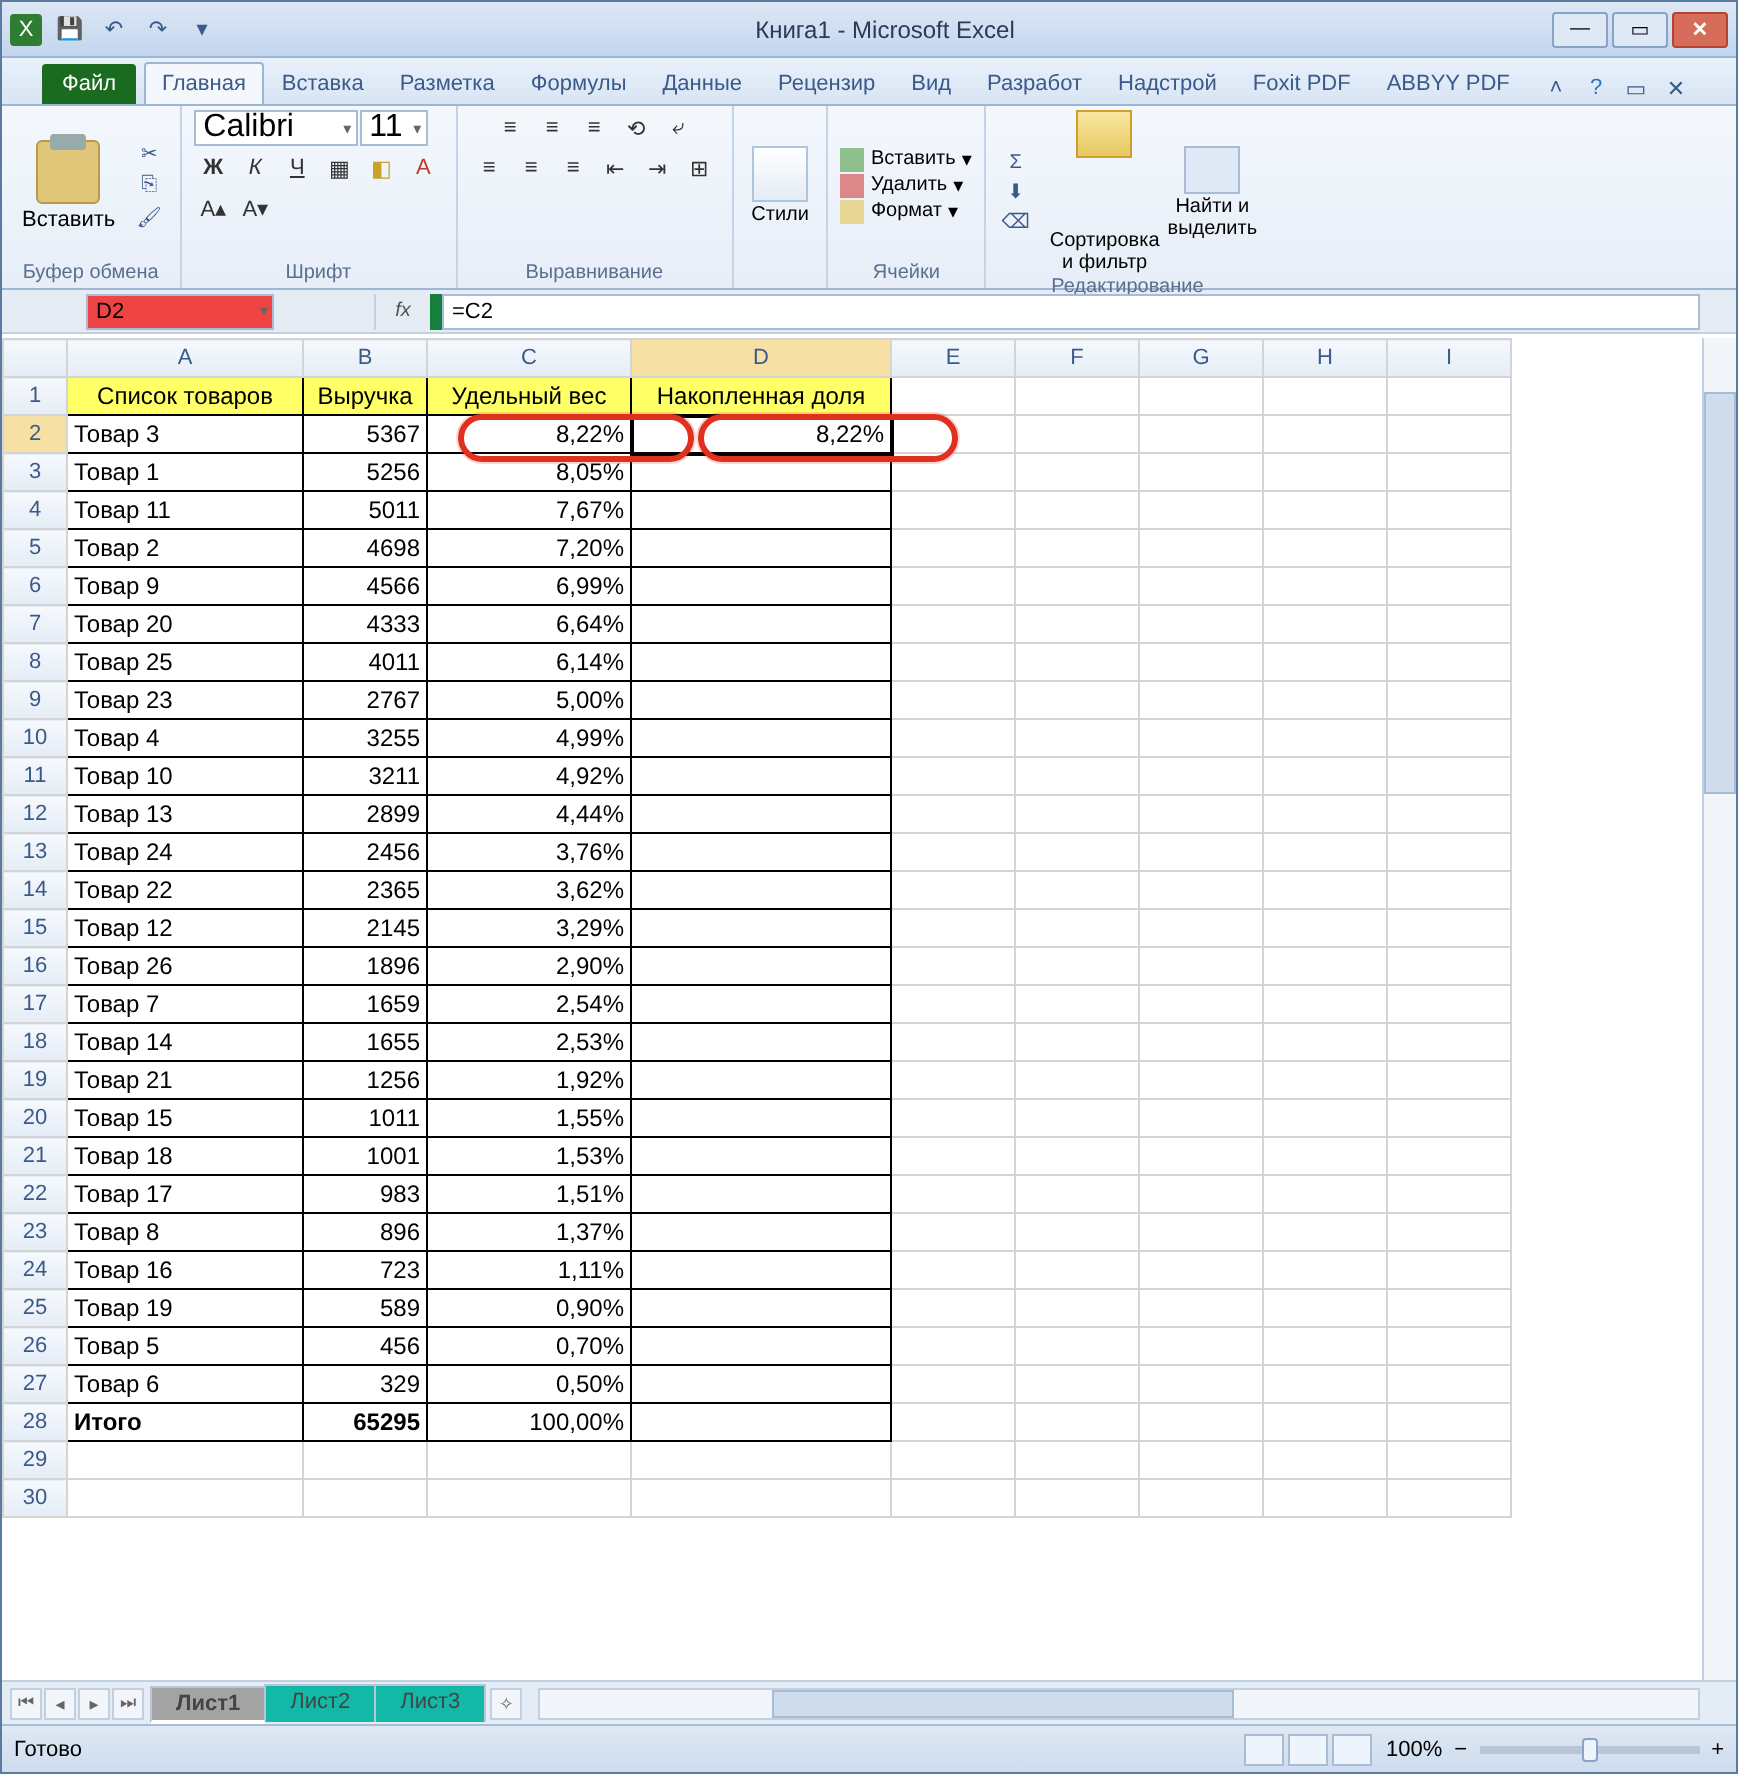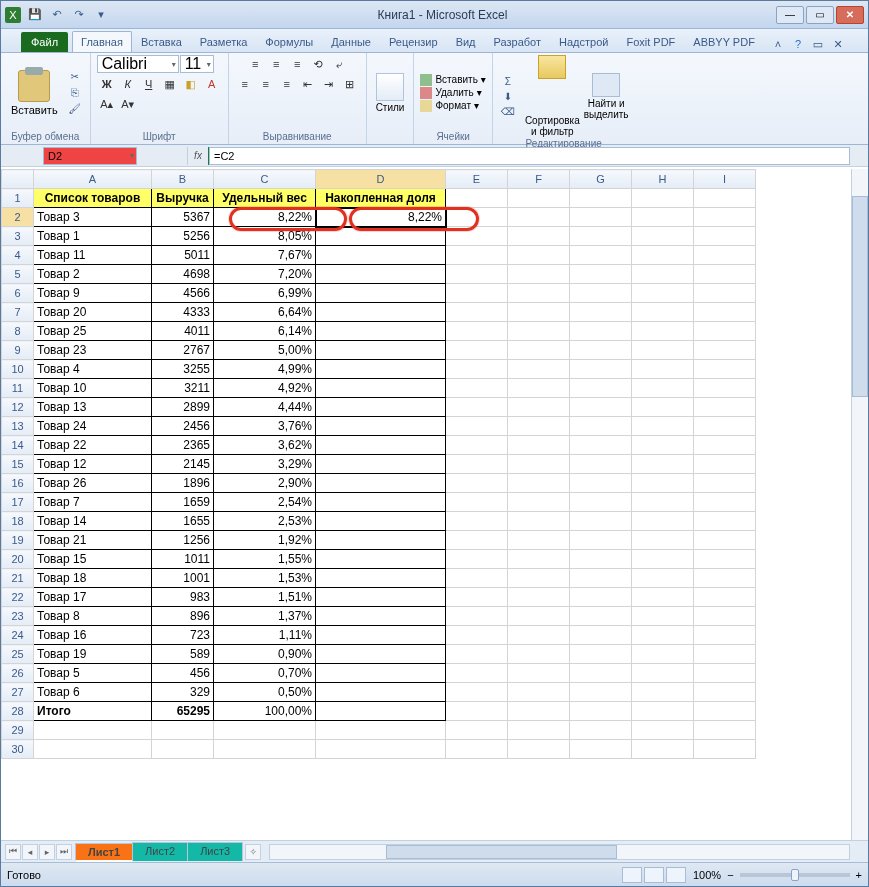--- a/index.html
+++ b/index.html
@@ -37,44 +37,44 @@
   .sty-ico { width:28px;height:28px;border:1px solid #b0c4de;background:linear-gradient(#fff,#e4ecf6);}
   .cells-col{display:flex;flex-direction:column;gap:1px;font-size:10px;}
   .cells-row{display:flex;align-items:center;gap:3px;white-space:nowrap;}
   .cells-ico{width:12px;height:12px;}
   .edit-big{display:flex;flex-direction:column;align-items:center;font-size:10px;gap:1px;}
   .edit-ico{width:28px;height:24px;}
   
   .fbar-row { height: 22px; background: #e6ecf4; display: flex; align-items: center; border-bottom: 1px solid #c3d0e0; font-size: 11px; }
   .namebox { width: 94px; height: 18px; margin: 0 2px 0 42px; border: 1px solid #a8bcd6; background: #ef4444; display: flex; align-items: center; padding: 0 4px; position: relative; }
   .namebox::after{content:"▾"; position:absolute; right:2px; font-size:8px; color:#666;}
-  .fx-btn { width: 22px; height: 18px; display: flex; align-items: center; justify-content: center; font-style: italic; font-size: 10px; color: #555; border-left:1px solid #c3d0e0;border-right:1px solid #15803d;}
+  .fx-btn { width: 34px; height: 18px; display: flex; align-items: center; justify-content: center; font-style: italic; font-size: 10px; color: #555; border-left:1px solid #c3d0e0;border-right:6px solid #15803d;}
   .fbar { flex: 1; height: 18px; border: 1px solid #a8bcd6; background: #fff; padding: 0 4px; display: flex; align-items: center; margin-right: 18px; }
   
   .sheet-wrap { position: absolute; top: 168px; left: 0; right: 0; bottom: 46px; overflow: hidden; background: #fff; }
   .sheet { border-collapse: collapse; font-size: 12px; table-layout: fixed; }
   .sheet th, .sheet td { border: 1px solid #d4d4d4; height: 19px; padding: 0 3px; white-space: nowrap; overflow: hidden; }
   .sheet thead th { background: linear-gradient(#f6f9fd,#e4ecf6); font-weight: normal; color: #3a5a8a; text-align: center; font-size: 11px; }
   .sheet thead th.sel { background: #f7e0a3; }
   .rowhdr { background: linear-gradient(#f6f9fd,#e4ecf6); text-align: center; color: #3a5a8a; width: 32px; font-size: 11px; }
   .rowhdr.sel { background: #f7e0a3; }
   .corner { width: 32px; background: #e4ecf6; }
   .colA{width:118px;} .colB{width:62px;} .colC{width:102px;} .colD{width:130px;} .colE,.colF,.colG,.colH,.colI{width:62px;}
-  .hdr-cell { background: #ffff66 !important; font-weight: bold; text-align: center; border:1px solid #000 !important; }
+  .hdr-cell { background: #ffff66 !important; font-weight: normal; text-align: center; border:1px solid #000 !important; }
   .data-cell { border: 1px solid #000 !important; }
   .txt-l{text-align:left;} .txt-r{text-align:right;} .bold{font-weight:bold;}
   .active-cell { outline: 2px solid #000; outline-offset: -1px; }
   
   .redmark { position: absolute; border: 3px solid #e03020; border-radius: 12px; pointer-events: none; box-shadow: 0 0 0 1px rgba(224,48,32,.2); }
   
   .sheettabs { position: absolute; bottom: 24px; left: 0; right: 0; height: 22px; background: #e4ecf6; display: flex; align-items: center; font-size: 11px; border-top: 1px solid #c3d0e0; }
   .nav-arrows{display:flex;padding:0 4px;gap:1px;}
   .nav-a{width:16px;height:16px;display:flex;align-items:center;justify-content:center;font-size:9px;color:#666;border:1px solid #c3d0e0;background:#f2f6fb;}
   .stab { padding: 2px 12px; background: #fff; border: 1px solid #b8c6d8; border-bottom: none; margin-left: -1px; color:#444; }
-  .stab.active { background: #f97316; font-weight: bold; border-bottom:2px solid #fff; position:relative; top:1px;}
+  .stab.active { background: #a3a3a3; font-weight: bold; border-bottom:2px solid #fff; position:relative; top:1px;}
   .stab.inactive{background:#14b8a6;}
   .hscroll{flex:1; margin:0 18px 0 8px; height:16px; border:1px solid #c3d0e0; background:#f2f6fb; position:relative;}
   .hthumb{position:absolute;left:20%;width:40%;top:0;bottom:0;background:#cfdcec;border:1px solid #a8bcd6;}
   
   .vscroll{position:absolute; top:168px; right:0; bottom:46px; width:17px; background:#f2f6fb; border-left:1px solid #c3d0e0;}
   .vthumb{position:absolute;top:4%;height:30%;left:0;right:0;background:#cfdcec;border:1px solid #a8bcd6;}
   
   .status { position: absolute; bottom: 0; left: 0; right: 0; height: 24px; background: linear-gradient(#dfe8f3,#cddcee); display: flex; align-items: center; font-size: 11px; padding: 0 6px; border-top: 1px solid #a8bcd6; }
   .status-spacer{flex:1;}
   .viewbtn{width:20px;height:16px;border:1px solid #a8bcd6;margin:0 1px;background:#eef4fb;}

